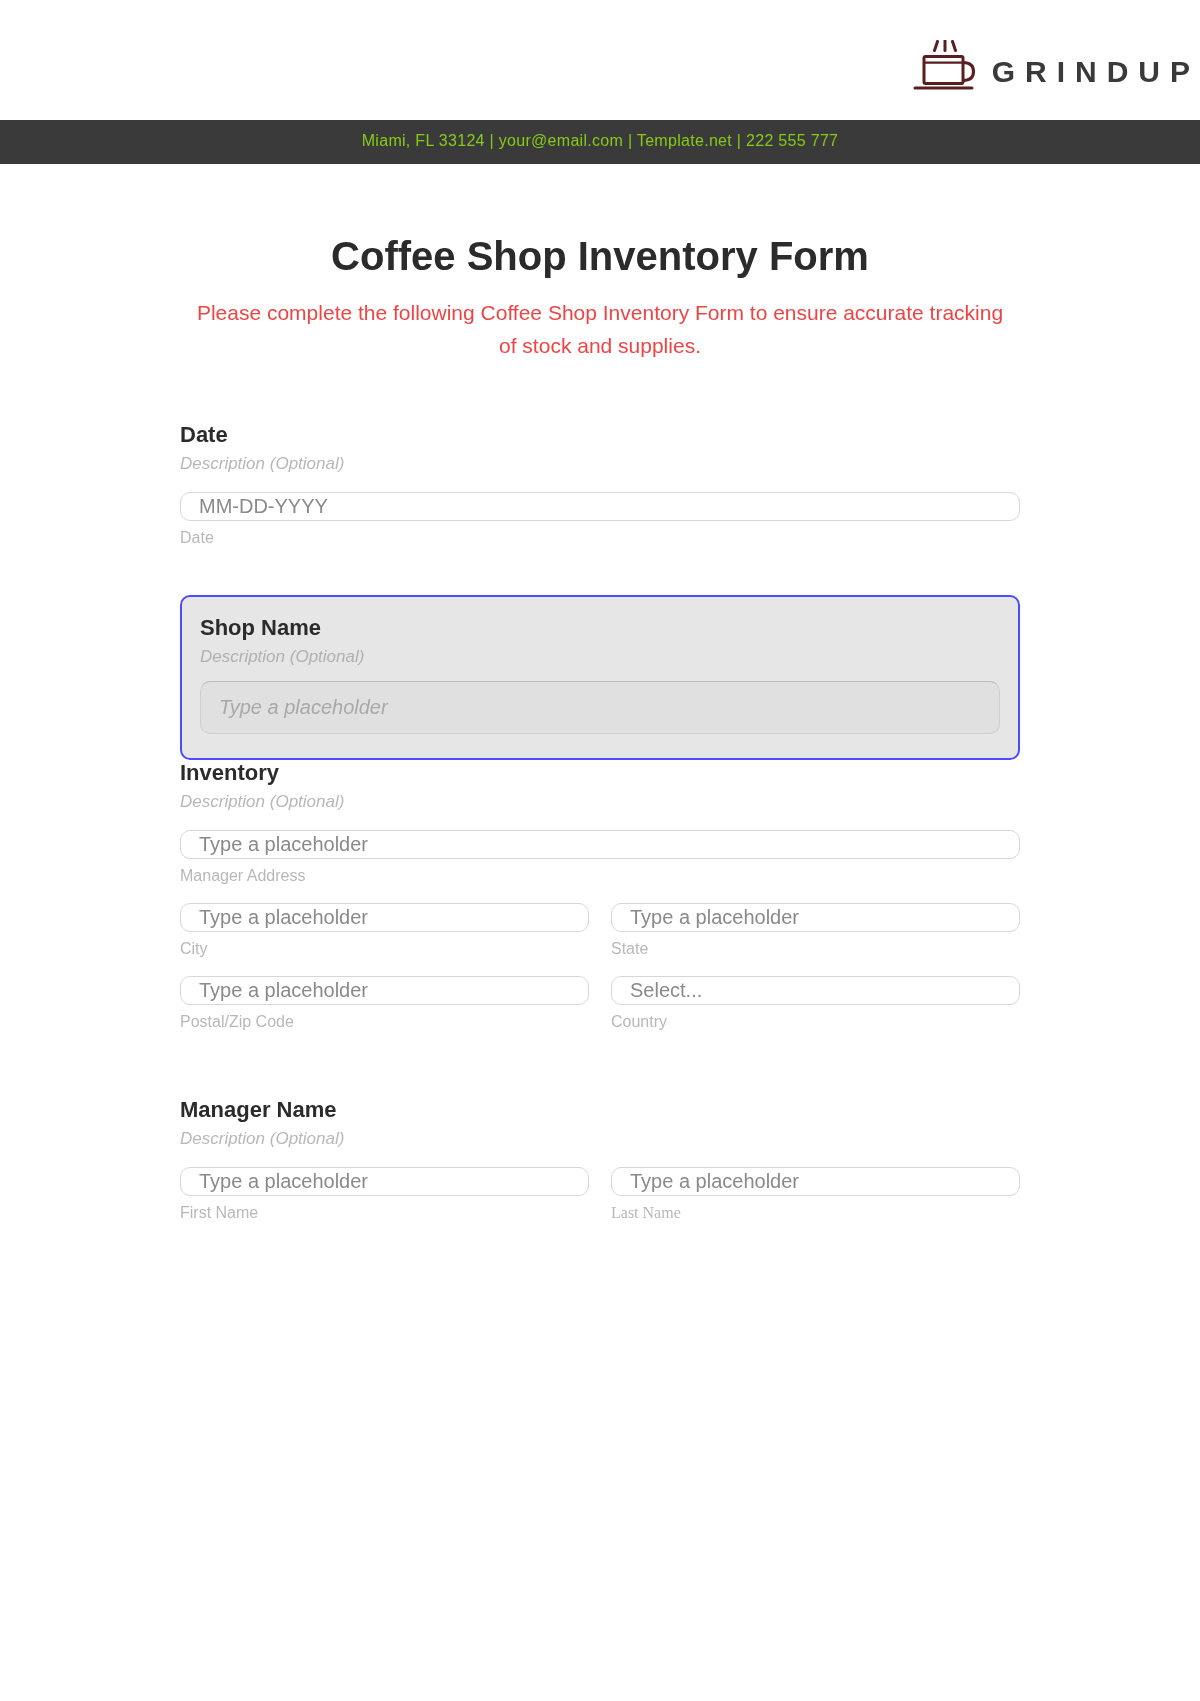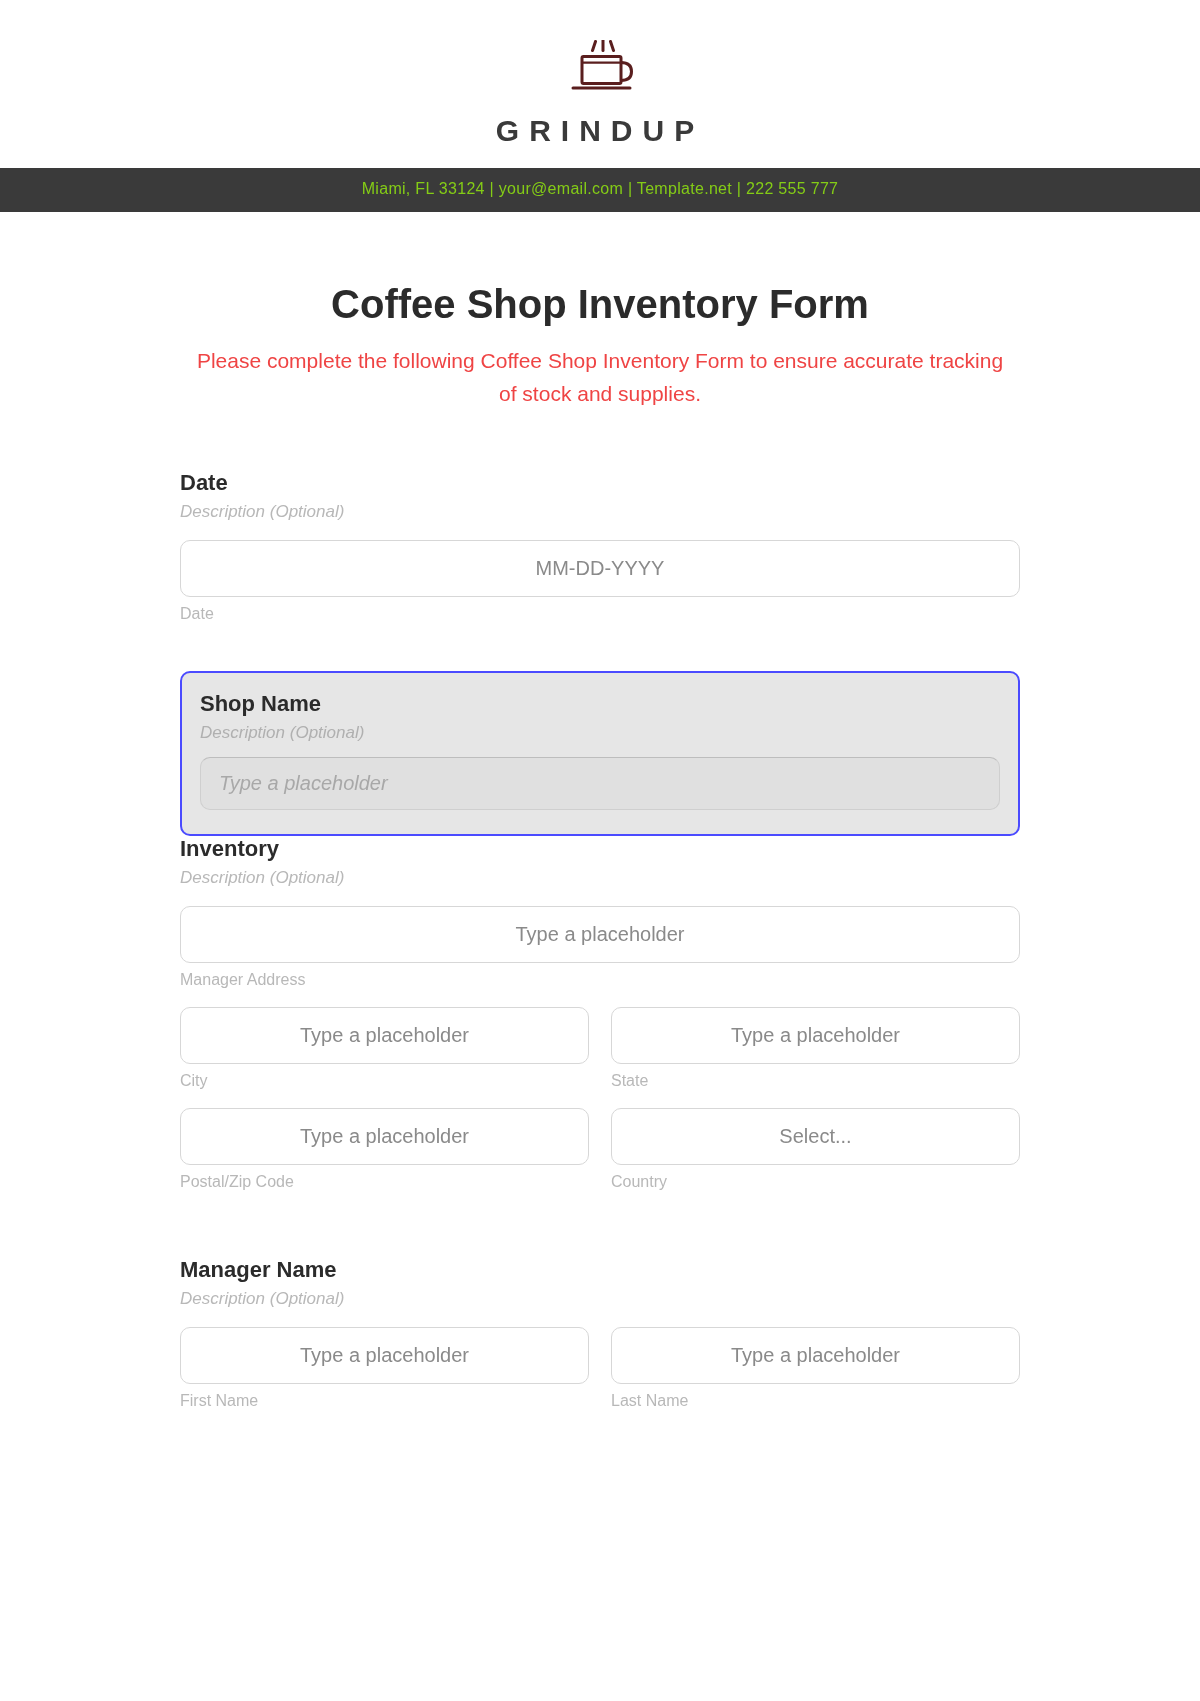--- a/index.html
+++ b/index.html
@@ -4,21 +4,21 @@
 <style>
   * { box-sizing: border-box; margin: 0; padding: 0; }
   body {
     font-family: -apple-system, BlinkMacSystemFont, "Segoe UI", Helvetica, Arial, sans-serif;
     background: #fff;
     color: #333;
     width: 1200px;
   }
   .page-wrap { width: 100%; }
   .header-area { background: #fff; padding: 40px 0 20px; text-align: center; }
-  .logo-wrap { display: flex; flex-direction: column; align-items: center; gap: 10px; justify-content: flex-end; }
+  .logo-wrap { display: flex; flex-direction: row; align-items: center; gap: 10px; justify-content: flex-end; }
   .cup-icon { width: 80px; height: 60px; position: relative; }
   .brand-name {
     font-size: 30px;
     font-weight: 700;
     letter-spacing: 10px;
     color: #3a3a3a;
     margin-top: 4px;
   }
   .info-bar {
     background: #3a3a3a;
@@ -58,27 +58,26 @@
   .desc {
     font-size: 17px;
     font-style: italic;
     color: #b8b8b8;
     margin-bottom: 18px;
   }
   .ipt {
     width: 100%;
     border: 1px solid #d7d7d7;
     border-radius: 10px;
-    padding: 16px 18px;
+    padding: 2px 18px;
     font-size: 20px;
     color: #555;
     background: #fff;
     outline: none;
     font-family: inherit;
-    text-align: center;
   }
   .ipt::placeholder { color: #8a8a8a; }
   .sublabel {
     font-size: 16px;
     color: #b8b8b8;
     margin-top: 8px;
     margin-bottom: 18px;
   }
   .row { display: flex; gap: 22px; }
   .col { flex: 1; }
@@ -180,19 +179,19 @@
     <div class="section" style="margin-bottom:0;">
       <div class="section-label">Manager Name</div>
       <div class="desc">Description (Optional)</div>
       <div class="row">
         <div class="col">
           <input class="ipt" type="text" placeholder="Type a placeholder" style="">
           <div class="sublabel" style="margin-bottom:0;">First Name</div>
         </div>
         <div class="col">
           <input class="ipt" type="text" placeholder="Type a placeholder" style="">
-          <div class="sublabel" style="margin-bottom:0;">Last Name</div>
+          <div class="sublabel" style="margin-bottom:0;font-family:Liberation Serif, serif;">Last Name</div>
         </div>
       </div>
     </div>
 
   </div>
 </div>
 
 </body></html>

